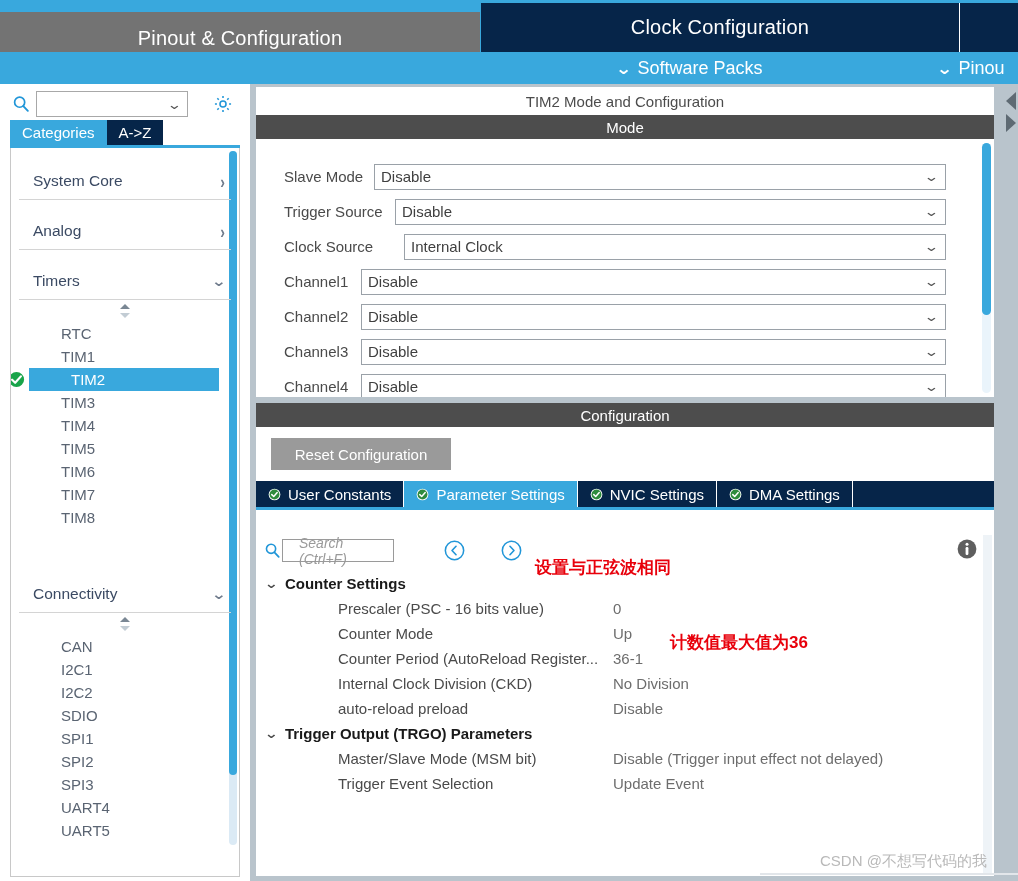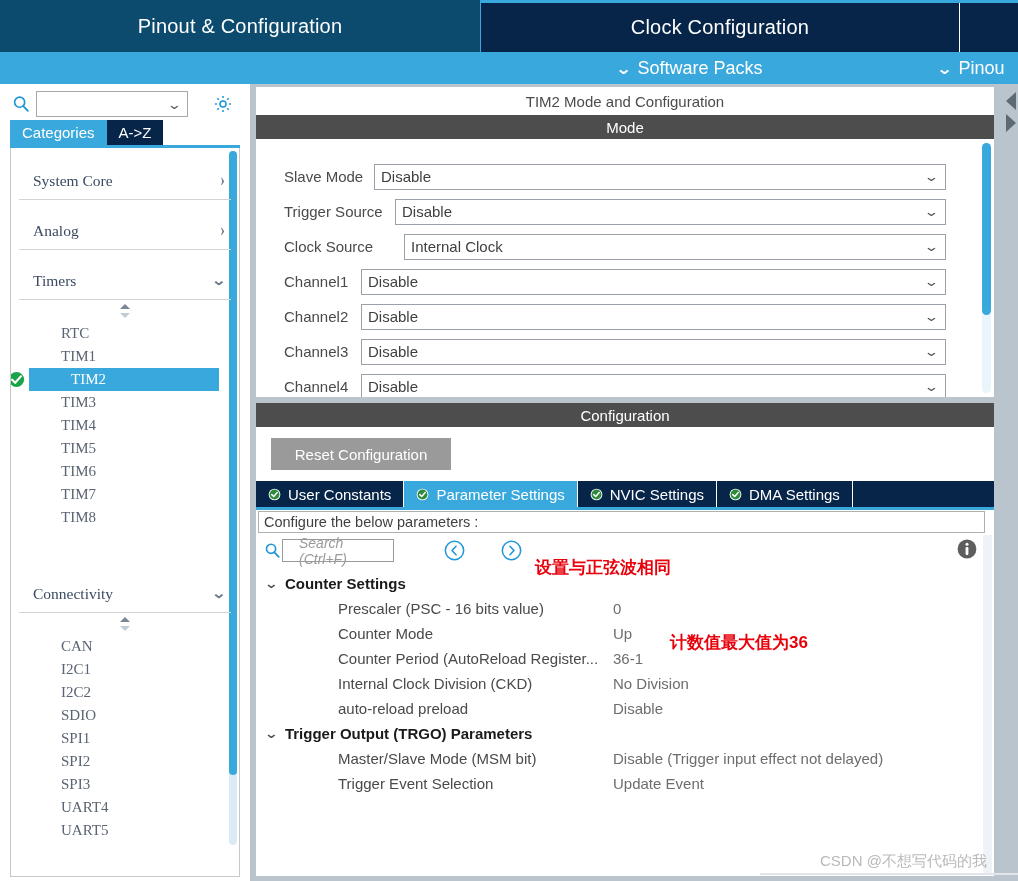--- a/index.html
+++ b/index.html
@@ -10,21 +10,21 @@
   }
   #app { position: relative; width: 1018px; height: 881px; background:#fff; }
 
   
   .ribbon { position:absolute; left:0; top:0; width:1018px; height:84px; background:#39a8dd; }
   .tab-main {
     position:absolute; top:3px; height:48px; color:#fff;
     font-size:20px; display:flex; align-items:center; justify-content:center;
     letter-spacing:.2px;
   }
-  .tab-pinout { left:0; width:480px; background:#0c4a6e; top:0; height:52px; }
+  .tab-pinout { left:0; width:480px; background:#737373; top:12px; height:52px; }
   .tab-clock  { left:481px; width:478px; background:#062549; top:3px; height:49px; }
   .tab-rightstub { left:960px; width:58px; background:#062549; top:3px; height:49px; }
   .ribbon-sep { position:absolute; left:959px; top:3px; width:2px; height:49px; background:#fff; }
 
   .ribbon-row2 { position:absolute; left:0; top:52px; width:1018px; height:32px; background:#39a8dd;
                  display:flex; align-items:center; }
   .rb-item { color:#fff; font-size:18px; display:flex; align-items:center; gap:7px; }
   .rb-softpacks { position:absolute; left:617px; }
   .rb-pinout { position:absolute; left:938px; }
   .chev { font-size:16px; font-weight:bold; display:inline-block; transform: scaleX(1.25); }
@@ -183,21 +183,21 @@
         <span>A-&gt;Z</span>
       </div>
     </div>
     <div class="cat-underline"></div>
 
     <div class="cat-panel">
       <div class="cat-scroll">
         <div class="cat-scroll-thumb"></div>
       </div>
 
-      <div class="cat-group" style="padding-top:14px;font-family:Liberation Serif, serif;">
+      <div class="cat-group" style="padding-top:14px;">
 
         <div class="cat-head">
           <span>System Core</span>
           <span class="arr right">›</span>
         </div>
         <div class="spacer12"></div>
 
         <div class="cat-head">
           <span>Analog</span>
           <span class="arr right">›</span>
@@ -398,23 +398,20 @@
             <circle cx="10" cy="10" r="9" fill="#ffffff"></circle>
             <circle cx="10" cy="10" r="7.6" fill="#2e8b3d"></circle>
             <polyline points="5.8,10.2 8.8,13.2 14.2,6.9" fill="none" stroke="#fff" stroke-width="2.2" stroke-linecap="round" stroke-linejoin="round"></polyline>
           </svg>
           <span>DMA Settings</span>
         </div>
         <div class="tabstrip-rest"></div>
       </div>
       <div class="tab-underline"></div>
 
-      <div class="cfg-hint">
-        <span>Configure the below parameters :</span>
-      </div>
 
       <div class="psearch-row">
         <svg class="psearch-mag" viewBox="0 0 20 20">
           <circle cx="8.3" cy="8" r="5.4" fill="none" stroke="#2196d8" stroke-width="1.9"></circle>
           <line x1="12.3" y1="12.2" x2="17.3" y2="17.4" stroke="#2196d8" stroke-width="2.1" stroke-linecap="round"></line>
         </svg>
         <div class="psearch-box">
           <span>Search (Ctrl+F)</span>
         </div>
         <svg class="nav-circ" style="left:188px;" viewBox="0 0 22 22">

